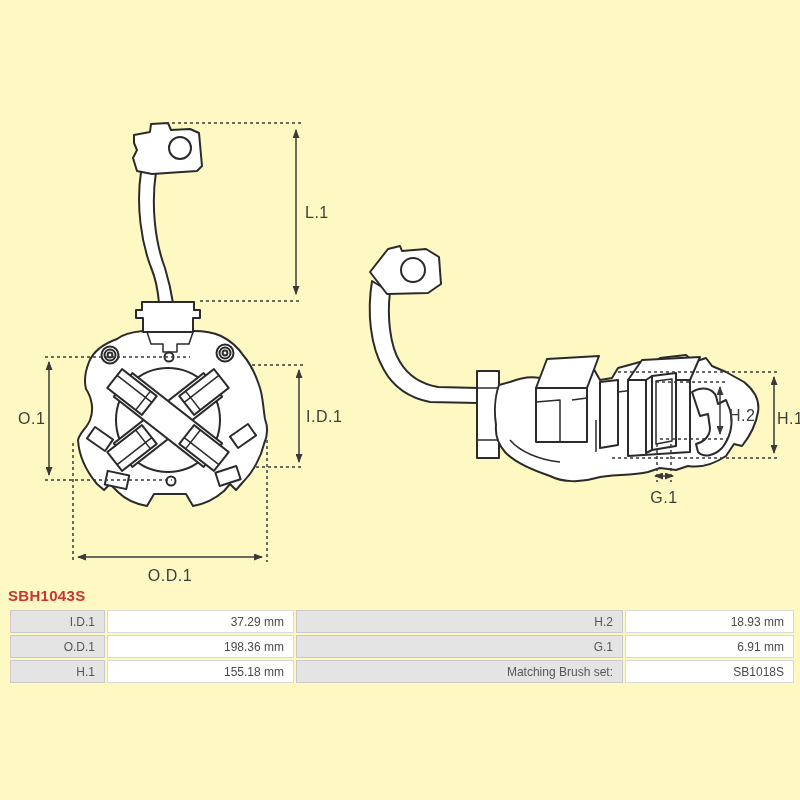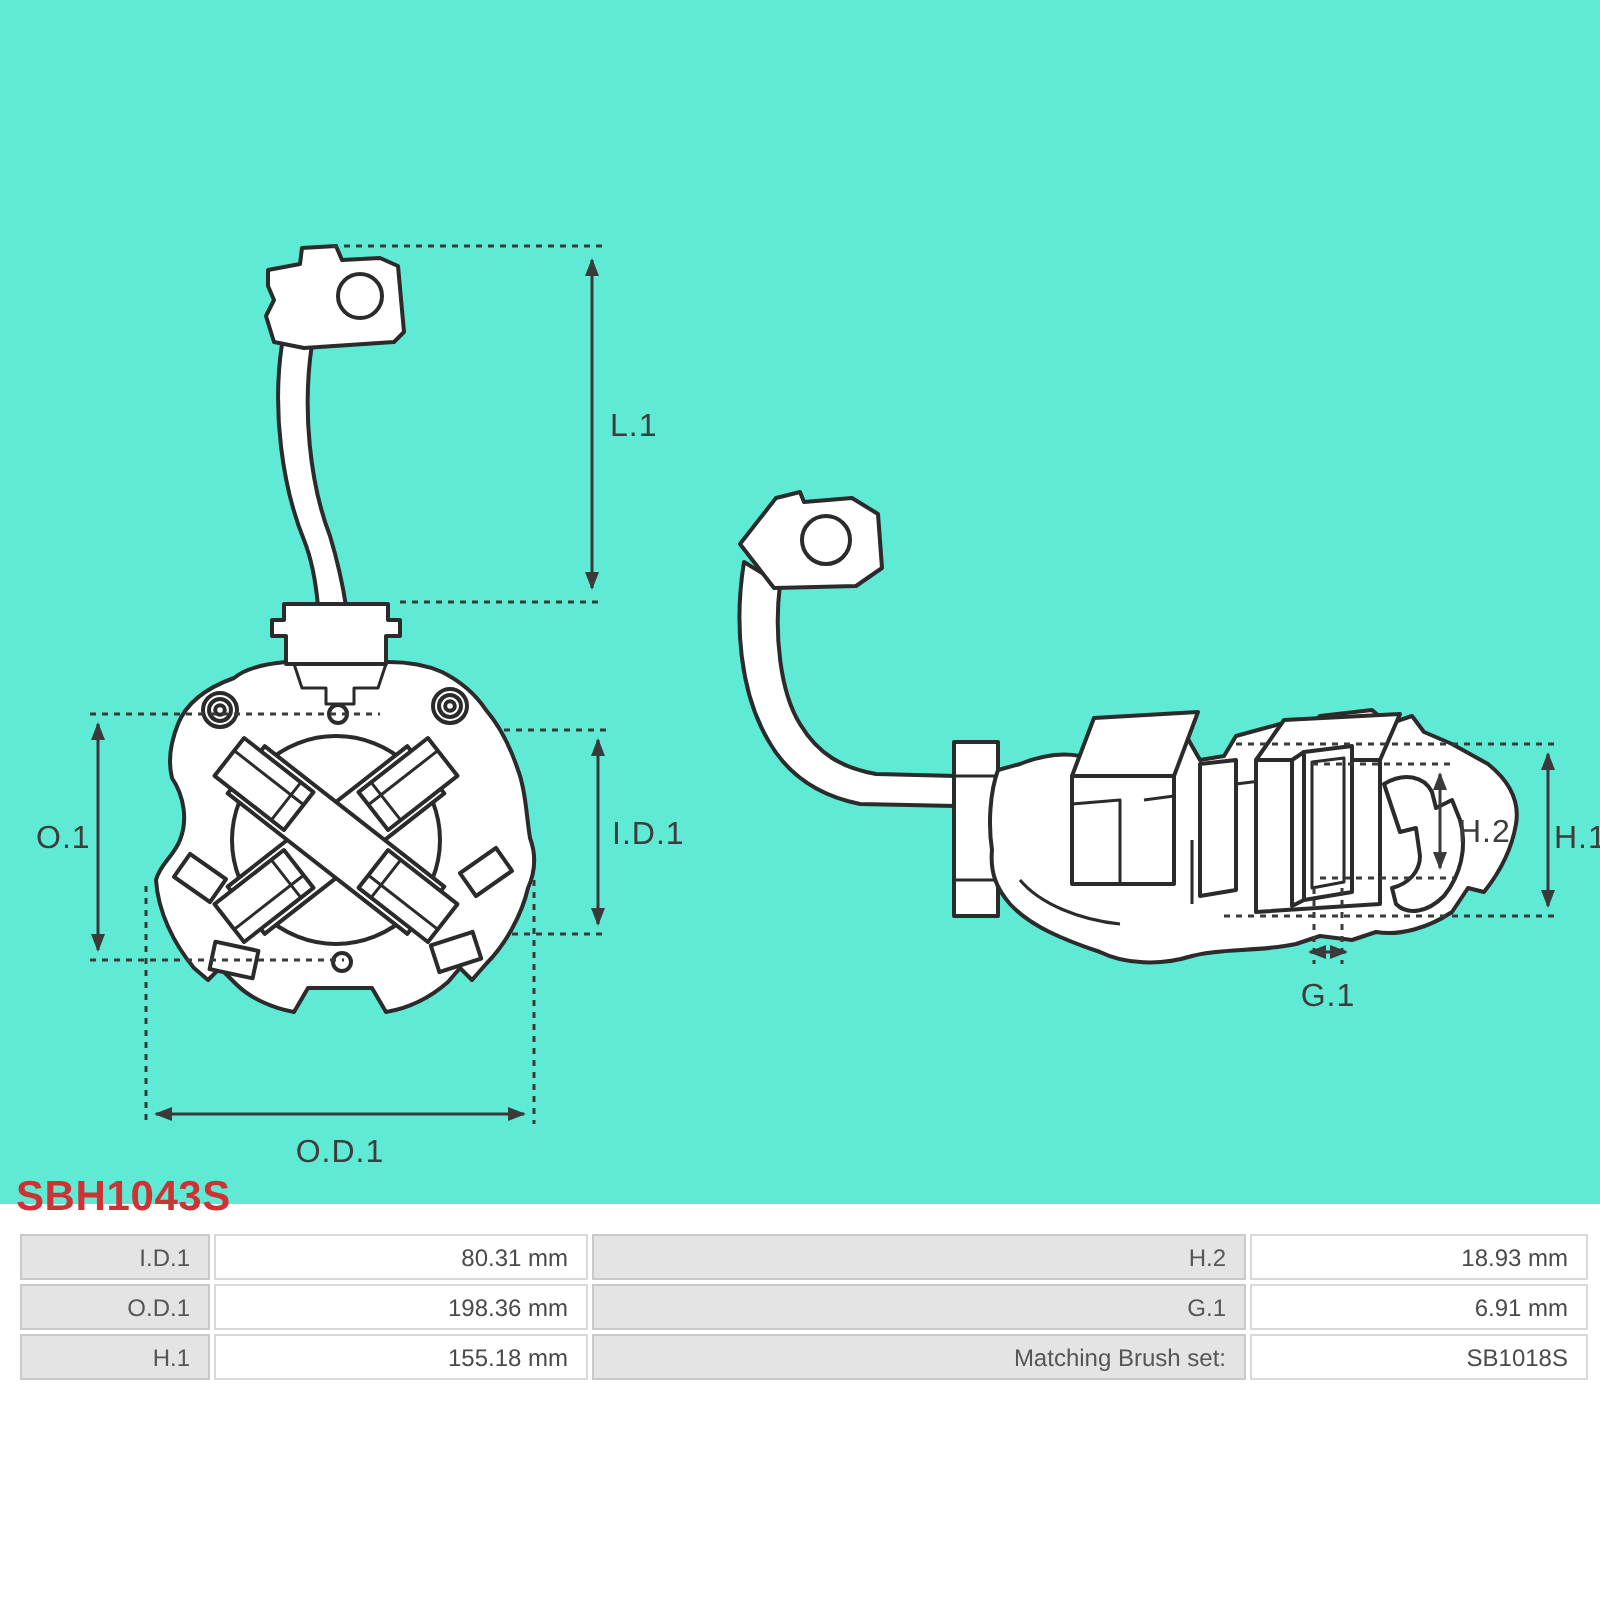--- a/index.html
+++ b/index.html
@@ -1,26 +1,26 @@
 <!DOCTYPE html>
 <html><head>
 <meta charset="utf-8">
 <style>
   html,body{margin:0;padding:0;background:#ffffff;width:800px;height:800px;overflow:hidden;
             font-family:"Liberation Sans", sans-serif;}
-  .stage{width:800px;height:602px;position:relative;background:#5eead4;}
+  .stage{width:800px;height:800px;position:relative;background:#fef9c3;}
   svg.drawing{display:block;}
   svg .ln{stroke:#2b2b2b;stroke-width:2;fill:none;stroke-linejoin:round;stroke-linecap:round;}
   svg .lnf{stroke:#2b2b2b;stroke-width:2;fill:#ffffff;stroke-linejoin:round;}
   svg .thin{stroke:#2b2b2b;stroke-width:1.5;fill:none;stroke-linejoin:round;}
   svg .dim{stroke:#3a3a3a;stroke-width:1.5;fill:none;}
   svg .dot{stroke:#3a3a3a;stroke-width:1.5;fill:none;stroke-dasharray:3 3;}
   svg text.dimlbl{font-family:"Liberation Sans", sans-serif;font-size:16px;fill:#3d3d3d;letter-spacing:0.5px;}
   .info{width:784px;margin:0 8px;}
-  .part-title{font-size:21px;font-weight:700;margin:2px 0 4px 0;letter-spacing:0.3px;}
+  .part-title{font-size:15px;font-weight:700;margin:2px 0 4px 0;letter-spacing:0.3px;}
   table.specs{border-collapse:separate;border-spacing:2px;width:784px;table-layout:fixed;
               font-size:12px;color:#4a4a4a;}
   table.specs td{height:21px;padding:0 9px;text-align:right;vertical-align:middle;white-space:nowrap;
                  overflow:hidden;}
   td.lbl{background:#e4e4e4;border:1px solid #c9c9c9;color:#565656;}
   td.val{background:#ffffff;border:1px solid #d9d9d9;color:#4a4a4a;}
 </style>
 </head>
 <body>
 
@@ -224,21 +224,21 @@
     <table class="specs">
       <colgroup>
         <col style="width:95px">
           <col style="width:187px">
           <col style="width:327px">
           <col style="width:169px">
       </colgroup>
       <tbody>
         <tr>
           <td class="lbl">I.D.1</td>
-          <td class="val">80.31 mm</td>
+          <td class="val">37.29 mm</td>
           <td class="lbl">H.2</td>
           <td class="val">18.93 mm</td>
         </tr>
         <tr>
           <td class="lbl">O.D.1</td>
           <td class="val">198.36 mm</td>
           <td class="lbl">G.1</td>
           <td class="val">6.91 mm</td>
         </tr>
         <tr>

